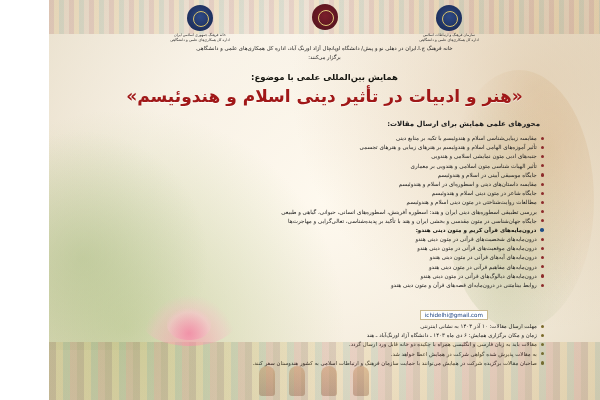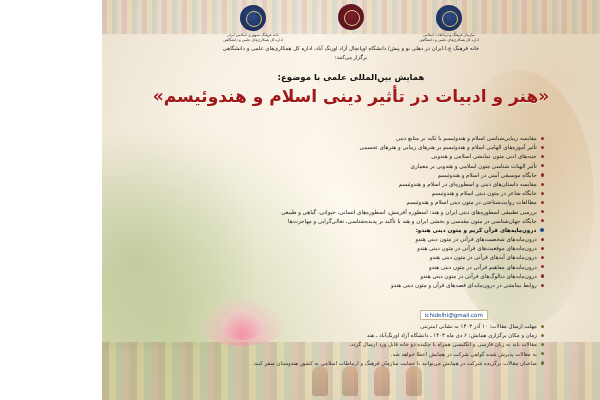--- a/index.html
+++ b/index.html
@@ -3,21 +3,21 @@
 <meta charset="utf-8">
 <style>
   html,body{margin:0;padding:0;}
   body{
     width:600px;height:400px;overflow:hidden;
     font-family:"DejaVu Sans", sans-serif;
     background:#ffffff;
     direction:rtl;
   }
   .poster{
-    position:relative;width:498px;height:400px;
+    position:relative;width:551px;height:400px;
     background:
       radial-gradient(circle at 14% 82%, rgba(176,196,130,0.55) 0%, rgba(176,196,130,0) 38%),
       radial-gradient(circle at 88% 22%, rgba(210,180,140,0.45) 0%, rgba(210,180,140,0) 42%),
       radial-gradient(circle at 50% 50%, rgba(255,250,240,0.9) 0%, rgba(246,238,224,0.6) 55%, rgba(226,214,190,0.7) 100%),
       linear-gradient(180deg,#fdfbf6 0%,#f7f1e4 45%,#efe6d2 100%);
     overflow:hidden;
   }
   
   .band-top{
     position:absolute;top:0;left:0;width:600px;height:34px;
@@ -178,20 +178,21 @@
   </div>
 
   <div class="hosted">
     <span>خانه فرهنگ ج.ا.ایران در دهلی نو و پیش/ دانشگاه اوپانچال آزاد اورنگ آباد، اداره کل همکاری‌های علمی و دانشگاهی</span>
     <span class="line2">برگزار می‌کنند:</span>
   </div>
 
   <div class="title-sub">همایش بین‌المللی علمی با موضوع:</div>
   <div class="title-main">«هنر و ادبیات در تأثیر دینی اسلام و هندوئیسم»</div>
 
+  <div class="axes-head">محورهای علمی همایش برای ارسال مقالات:</div>
 
   <div class="bullets">
     <div class="b">
         <span class="dot"></span>
         <span>مقایسه زیبایی‌شناسی اسلام و هندوئیسم با تکیه بر منابع دینی</span>
       </div>
     <div class="b">
         <span class="dot"></span>
         <span>تأثیر آموزه‌های الهامی اسلام و هندوئیسم بر هنرهای زیبایی و هنرهای تجسمی</span>
       </div>

